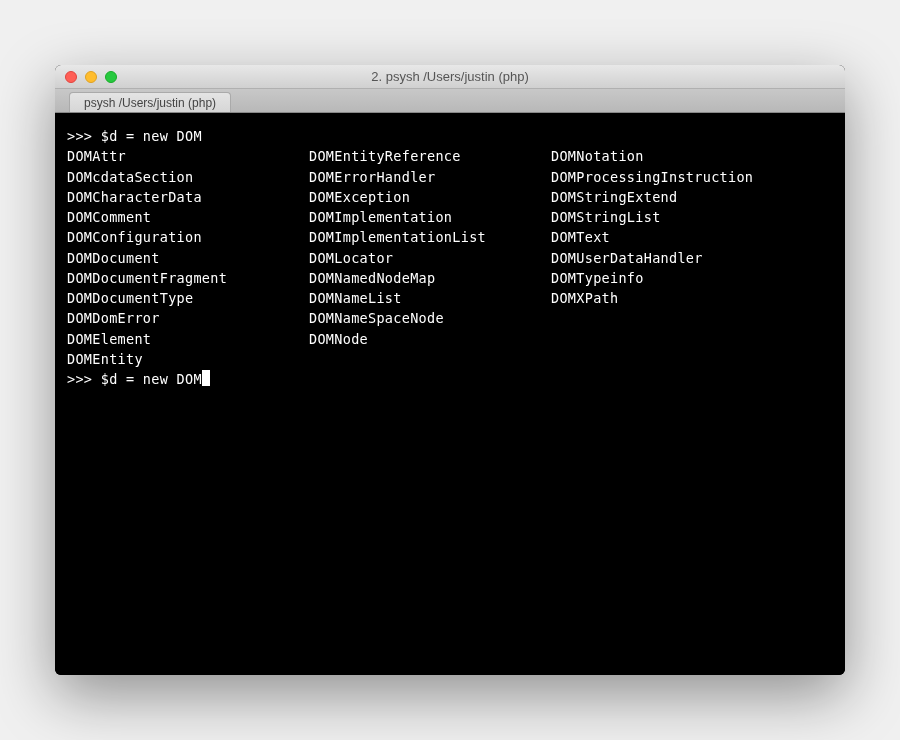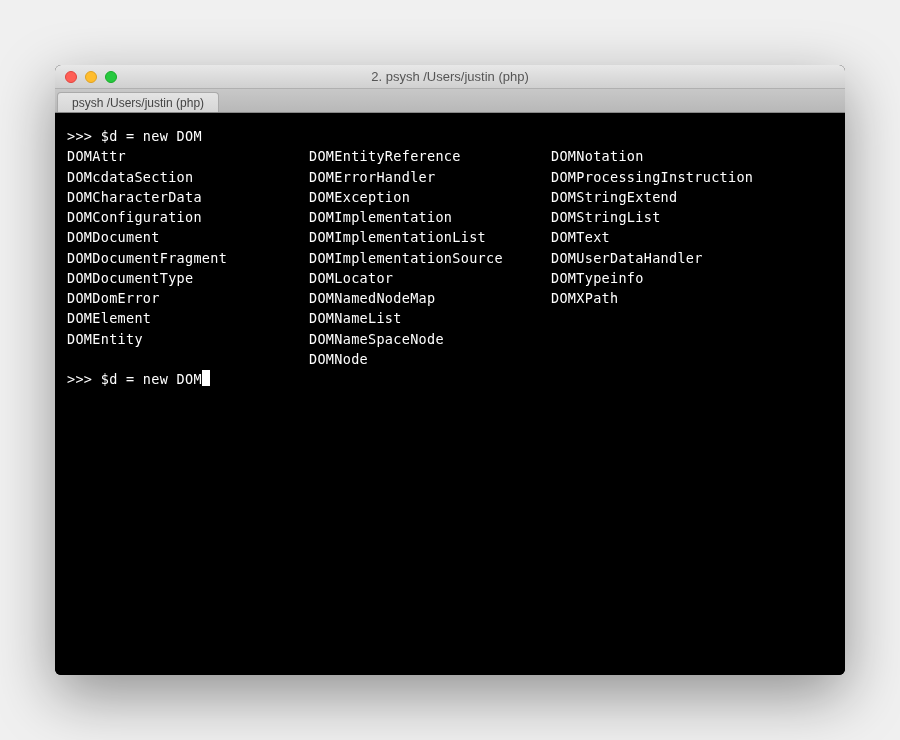--- a/index.html
+++ b/index.html
@@ -49,21 +49,21 @@
       flex: 1;
       text-align: center;
       font-size: 13px;
       color: #555;
     }
     .tabbar {
       height: 24px;
       background: linear-gradient(to bottom, #c8c8c8, #b8b8b8);
       display: flex;
       align-items: flex-end;
-      padding-left: 2px;
+      padding-left: 14px;
       border-bottom: 1px solid #888;
     }
     .tab {
       background: linear-gradient(to bottom, #e4e4e4, #d6d6d6);
       border: 1px solid #aaa;
       border-bottom: none;
       border-radius: 4px 4px 0 0;
       padding: 3px 14px;
       font-size: 12px;
       color: #444;
@@ -125,35 +125,35 @@
     </div>
   </div>
 
   <div class="terminal">
     <div class="prompt-line">&gt;&gt;&gt; $d = new DOM</div>
     <div class="completions">
       <div class="col">
         <span>DOMAttr</span>
         <span>DOMcdataSection</span>
         <span>DOMCharacterData</span>
+        <span>DOMComment</span>
         <span>DOMConfiguration</span>
         <span>DOMDocument</span>
         <span>DOMDocumentFragment</span>
         <span>DOMDocumentType</span>
         <span>DOMDomError</span>
         <span>DOMElement</span>
         <span>DOMEntity</span>
       </div>
       <div class="col">
         <span>DOMEntityReference</span>
         <span>DOMErrorHandler</span>
         <span>DOMException</span>
         <span>DOMImplementation</span>
         <span>DOMImplementationList</span>
-        <span>DOMImplementationSource</span>
         <span>DOMLocator</span>
         <span>DOMNamedNodeMap</span>
         <span>DOMNameList</span>
         <span>DOMNameSpaceNode</span>
         <span>DOMNode</span>
       </div>
       <div class="col">
         <span>DOMNotation</span>
         <span>DOMProcessingInstruction</span>
         <span>DOMStringExtend</span>

